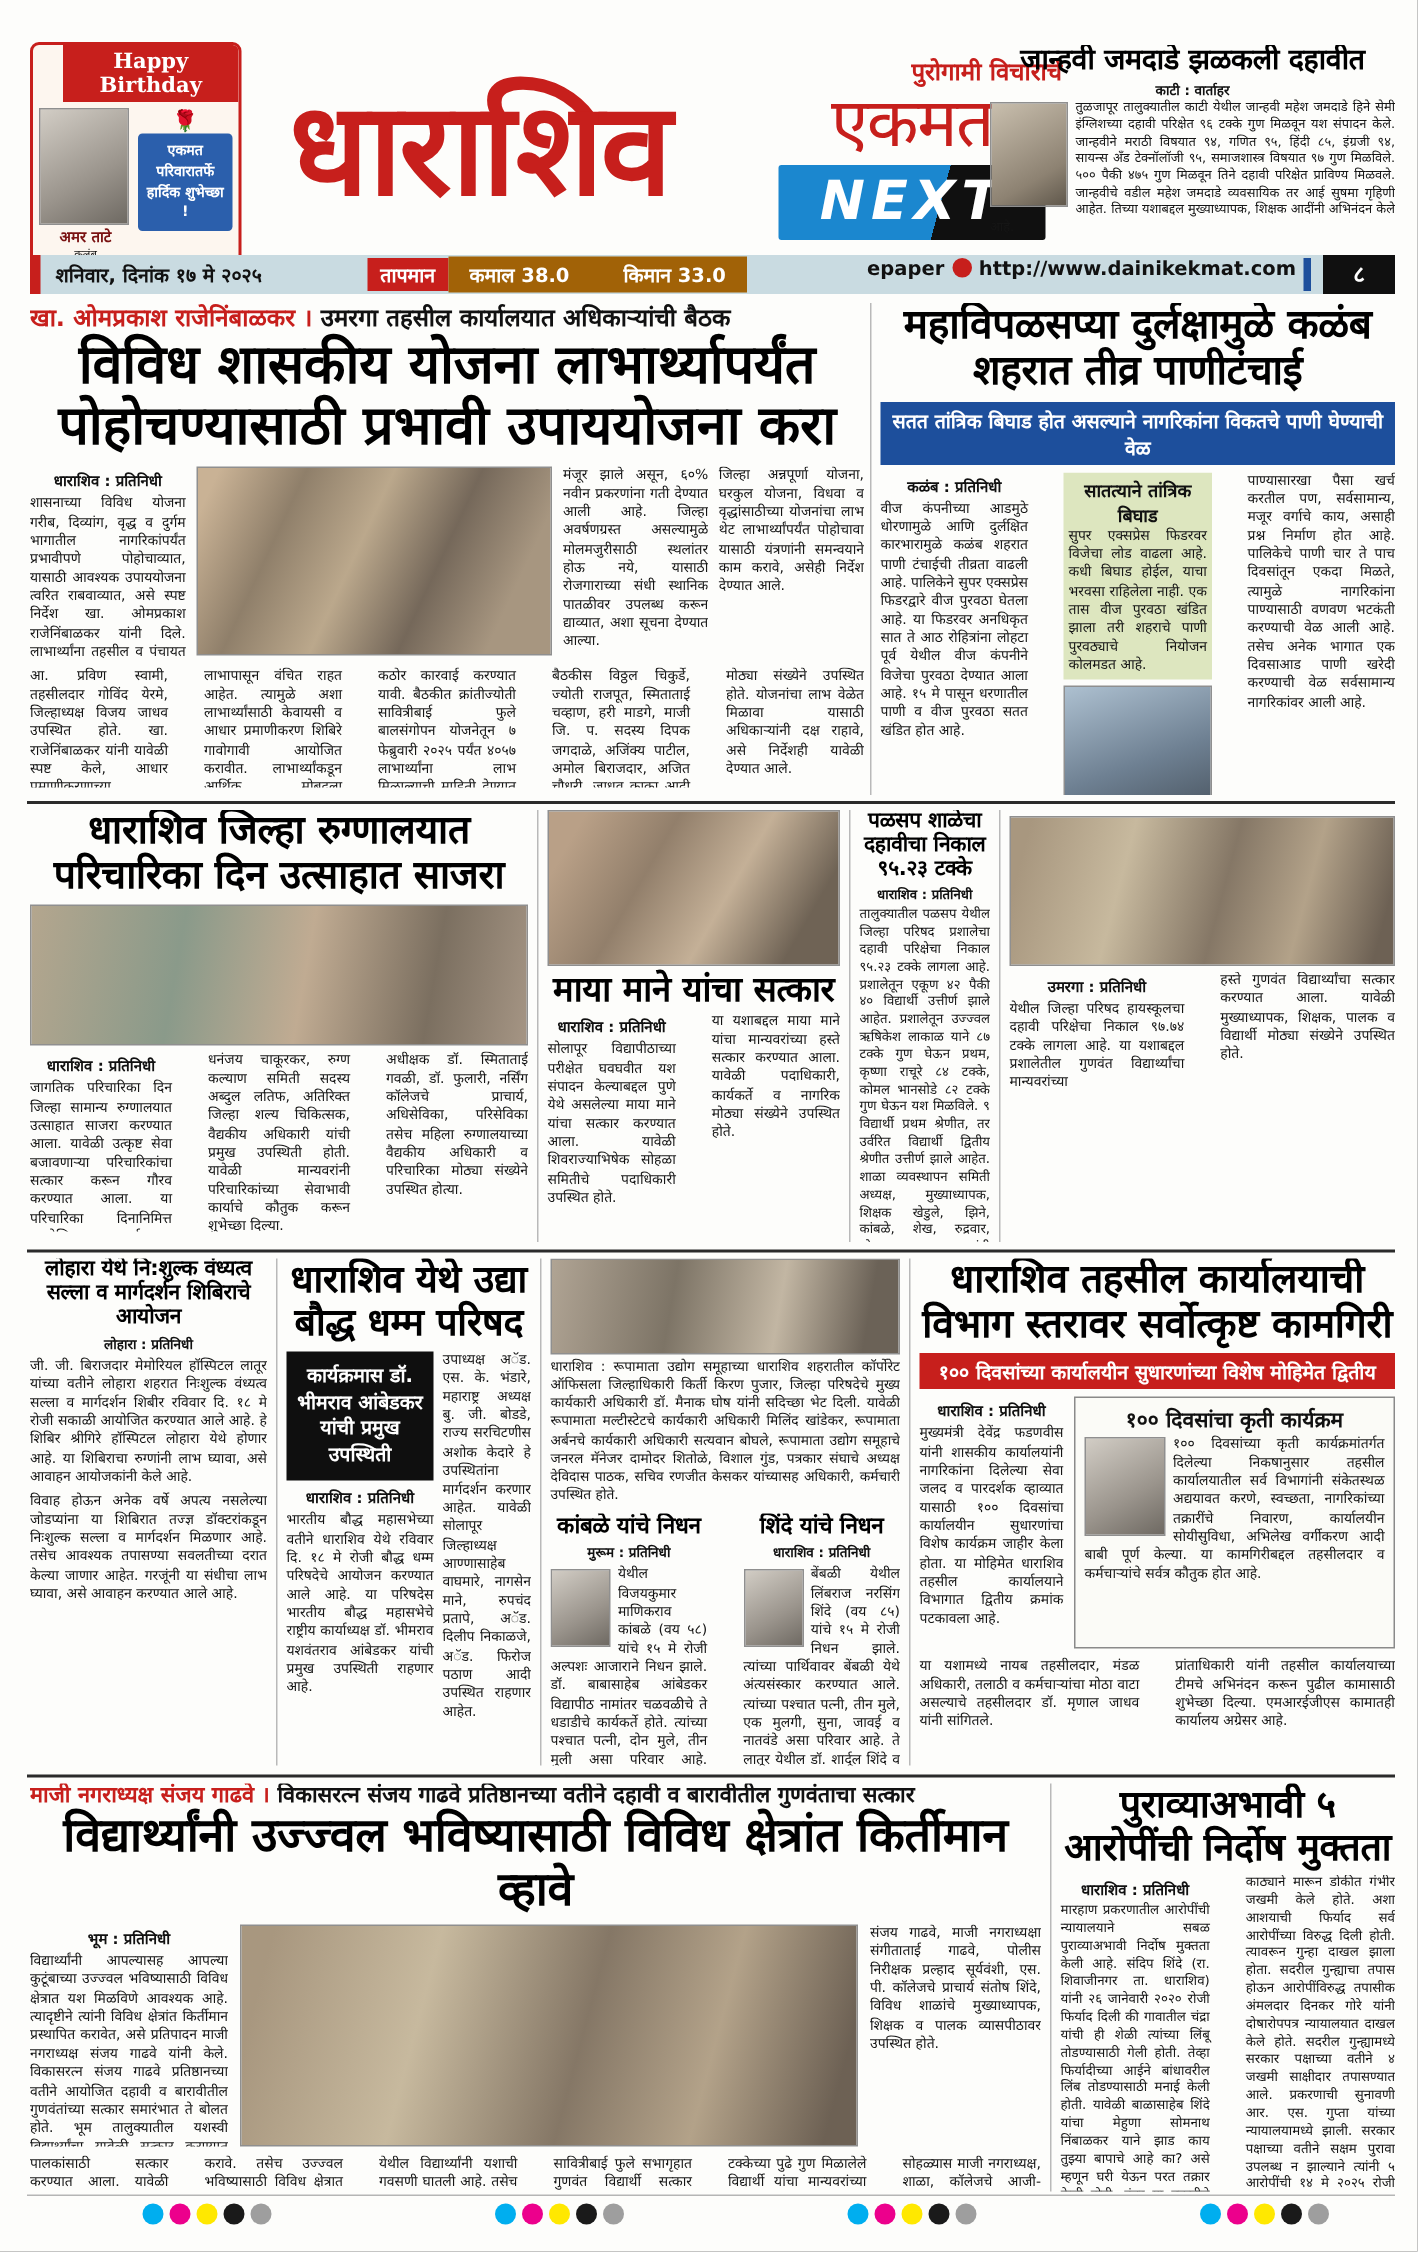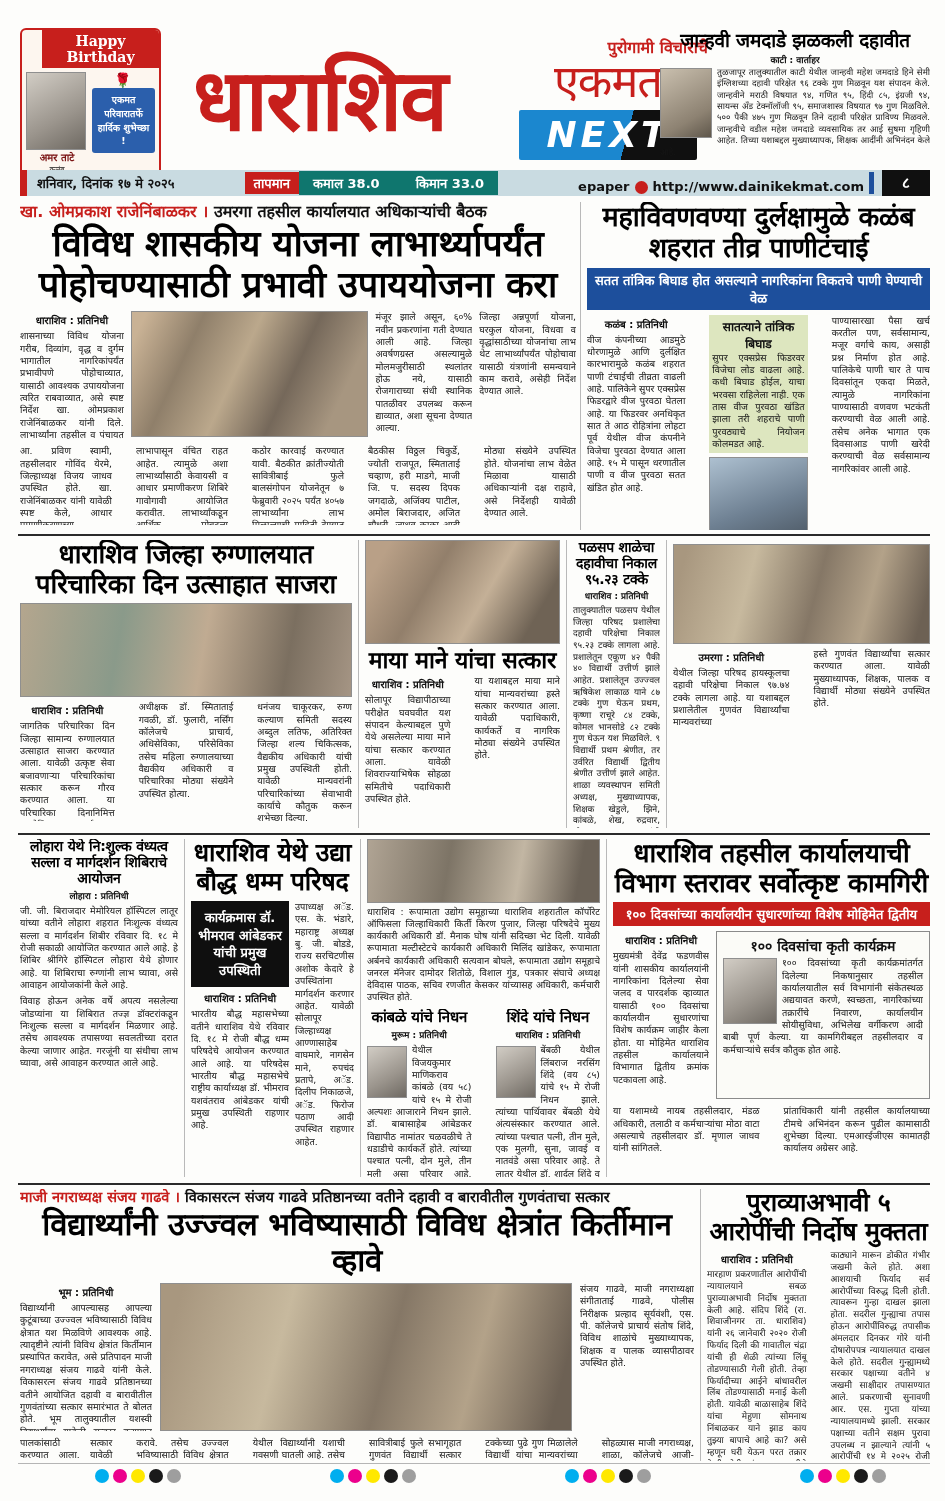--- a/index.html
+++ b/index.html
@@ -72,25 +72,25 @@
     <div class="byline" style="font-size:9px;margin:1px 0">काटी : वार्ताहर</div>
     <div class="bodytext" style="font-size:8.6px">
       <span class="photo ph-girl" style="float:left;width:52px;height:70px;margin:1px 5px 1px 0"></span><span>तुळजापूर तालुक्यातील काटी येथील जान्हवी महेश जमदाडे हिने सेमी इंग्लिशच्या दहावी परिक्षेत ९६ टक्के गुण मिळवून यश संपादन केले. जान्हवीने मराठी विषयात ९४, गणित ९५, हिंदी ८५, इंग्रजी ९४, सायन्स अँड टेक्नॉलॉजी ९५, समाजशास्त्र विषयात ९७ गुण मिळविले. ५०० पैकी ४७५ गुण मिळवून तिने दहावी परिक्षेत प्राविण्य मिळवले. जान्हवीचे वडील महेश जमदाडे व्यवसायिक तर आई सुषमा गृहिणी आहेत. तिच्या यशाबद्दल मुख्याध्यापक, शिक्षक आदींनी अभिनंदन केले आहे.</span>
     </div>
   </div>
 
   <div class="abs" style="left:20px;top:170px;width:910px;height:26px;background:#c9dbe1;display:flex;align-items:center">
     <div style="width:7px;height:26px;background:#c71f1c"></div>
     <div style="font-weight:bold;font-size:13px;padding:0 10px">शनिवार, दिनांक १७ मे २०२५</div>
     <div class="redbar" style="margin-left:60px;font-size:13px;padding:2px 9px">तापमान</div>
-    <div style="background:#0f766e;color:#fff;font-weight:bold;font-size:13px;padding:3px 14px;display:flex;gap:36px">
+    <div style="background:#a16207;color:#fff;font-weight:bold;font-size:13px;padding:3px 14px;display:flex;gap:36px">
       <span>कमाल 38.0</span>
       <span>किमान 33.0</span>
     </div>
-    <div style="flex:1;display:flex;align-items:flex-end;justify-content:flex-end;gap:5px;padding-right:8px">
+    <div style="flex:1;display:flex;align-items:flex-start;justify-content:flex-end;gap:5px;padding-right:8px">
       <span style="font-weight:bold;font-size:13px">epaper</span>
       <span style="width:13px;height:13px;border-radius:50%;background:#c71f1c;display:inline-block"></span>
       <span style="font-weight:bold;font-size:13px">http://www.dainikekmat.com</span>
       <span style="width:5px;height:22px;background:#1d4f9c;display:inline-block"></span>
     </div>
     <div style="background:#101010;color:#fff;font-weight:bold;font-size:15px;width:48px;height:26px;line-height:26px;text-align:center">८</div>
   </div>
 
   <div class="abs" style="left:20px;top:202px;width:556px;height:328px;overflow:hidden">
     <div class="kick" style="font-size:16px">
@@ -110,21 +110,21 @@
     <div class="cols" style="margin-top:6px;height:80px;overflow:hidden">
       <div class="col bodytext">आ. प्रविण स्वामी, तहसीलदार गोविंद येरमे, जिल्हाध्यक्ष विजय जाधव उपस्थित होते. खा. राजेनिंबाळकर यांनी यावेळी स्पष्ट केले, आधार प्रमाणीकरणाच्या अभावामुळे अनेक पात्र लाभार्थी योजनांच्या</div>
       <div class="col bodytext">लाभापासून वंचित राहत आहेत. त्यामुळे अशा लाभार्थ्यांसाठी केवायसी व आधार प्रमाणीकरण शिबिरे गावोगावी आयोजित करावीत. लाभार्थ्यांकडून आर्थिक मोबदला मागितल्यास संबंधितांवर</div>
       <div class="col bodytext">कठोर कारवाई करण्यात यावी. बैठकीत क्रांतीज्योती सावित्रीबाई फुले बालसंगोपन योजनेतून ७ फेब्रुवारी २०२५ पर्यंत ४०५७ लाभार्थ्यांना लाभ मिळाल्याची माहिती देण्यात आली. शिवाय ६६० स्पॉन्सरशिप प्रकरणे</div>
       <div class="col bodytext">बैठकीस विठ्ठल चिकुर्डे, ज्योती राजपूत, स्मिताताई चव्हाण, हरी माडगे, माजी जि. प. सदस्य दिपक जगदाळे, अजिंक्य पाटील, अमोल बिराजदार, अजित चौधरी, जाधव काका आदी मान्यवर</div>
       <div class="col bodytext">मोठ्या संख्येने उपस्थित होते. योजनांचा लाभ वेळेत मिळावा यासाठी अधिकाऱ्यांनी दक्ष राहावे, असे निर्देशही यावेळी देण्यात आले.</div>
     </div>
   </div>
 
   <div class="abs vl" style="left:580px;top:202px;width:350px;height:328px;padding-left:6px;box-sizing:border-box;overflow:hidden">
-    <div class="hl" style="font-size:27px">महाविवणवण्या दुर्लक्षामुळे कळंब शहरात तीव्र पाणीटंचाई</div>
+    <div class="hl" style="font-size:27px">महाविपळसप्या दुर्लक्षामुळे कळंब शहरात तीव्र पाणीटंचाई</div>
     <div class="bluebar" style="font-size:13px;padding:3px 2px;margin-top:4px">सतत तांत्रिक बिघाड होत असल्याने नागरिकांना विकतचे पाणी घेण्याची वेळ</div>
     <div class="cols" style="margin-top:5px;height:250px;overflow:hidden">
       <div class="col">
         <div class="byline">कळंब : प्रतिनिधी</div>
         <div class="bodytext">वीज कंपनीच्या आडमुठे धोरणामुळे आणि दुर्लक्षित कारभारामुळे कळंब शहरात पाणी टंचाईची तीव्रता वाढली आहे. पालिकेने सुपर एक्सप्रेस फिडरद्वारे वीज पुरवठा घेतला आहे. या फिडरवर अनधिकृत सात ते आठ रोहित्रांना लोहटा पूर्व येथील वीज कंपनीने विजेचा पुरवठा देण्यात आला आहे. १५ मे पासून धरणातील पाणी व वीज पुरवठा सतत खंडित होत आहे.</div>
       </div>
       <div class="col">
         <div class="greenbox" style="padding:3px">
           <div style="font-weight:bold;font-size:12px;text-align:center">सातत्याने तांत्रिक बिघाड</div>
           <div class="bodytext">सुपर एक्सप्रेस फिडरवर विजेचा लोड वाढला आहे. कधी बिघाड होईल, याचा भरवसा राहिलेला नाही. एक तास वीज पुरवठा खंडित झाला तरी शहराचे पाणी पुरवठ्याचे नियोजन कोलमडत आहे.</div>
@@ -139,22 +139,22 @@
   <div class="hrule" style="top:534px"></div>
 
   <div class="abs" style="left:20px;top:540px;width:332px;height:288px;overflow:hidden">
     <div class="hl" style="font-size:26px">धाराशिव जिल्हा रुग्णालयात परिचारिका दिन उत्साहात साजरा</div>
     <div class="photo ph-crowd" style="width:100%;height:94px;margin-top:4px"></div>
     <div class="cols" style="margin-top:4px;height:120px;overflow:hidden">
       <div class="col">
         <div class="byline">धाराशिव : प्रतिनिधी</div>
         <div class="bodytext">जागतिक परिचारिका दिन जिल्हा सामान्य रुग्णालयात उत्साहात साजरा करण्यात आला. यावेळी उत्कृष्ट सेवा बजावणाऱ्या परिचारिकांचा सत्कार करून गौरव करण्यात आला. या परिचारिका दिनानिमित्त आयोजित कार्यक्रमास जिल्हा शल्यचिकित्सक उपस्थित होते.</div>
       </div>
+      <div class="col bodytext">धनंजय चाकूरकर, रुग्ण कल्याण समिती सदस्य अब्दुल लतिफ, अतिरिक्त जिल्हा शल्य चिकित्सक, वैद्यकीय अधिकारी यांची प्रमुख उपस्थिती होती. यावेळी मान्यवरांनी परिचारिकांच्या सेवाभावी कार्याचे कौतुक करून शुभेच्छा दिल्या.</div>
       <div class="col bodytext">अधीक्षक डॉ. स्मिताताई गवळी, डॉ. फुलारी, नर्सिंग कॉलेजचे प्राचार्य, अधिसेविका, परिसेविका तसेच महिला रुग्णालयाच्या वैद्यकीय अधिकारी व परिचारिका मोठ्या संख्येने उपस्थित होत्या.</div>
-      <div class="col bodytext">धनंजय चाकूरकर, रुग्ण कल्याण समिती सदस्य अब्दुल लतिफ, अतिरिक्त जिल्हा शल्य चिकित्सक, वैद्यकीय अधिकारी यांची प्रमुख उपस्थिती होती. यावेळी मान्यवरांनी परिचारिकांच्या सेवाभावी कार्याचे कौतुक करून शुभेच्छा दिल्या.</div>
     </div>
   </div>
 
   <div class="abs vl" style="left:358px;top:540px;width:202px;height:288px;padding-left:6px;box-sizing:border-box;overflow:hidden">
     <div class="photo ph-group" style="width:100%;height:104px"></div>
     <div class="hl" style="font-size:23px;margin-top:3px">माया माने यांचा सत्कार</div>
     <div class="cols" style="margin-top:2px;height:130px;overflow:hidden">
       <div class="col">
         <div class="byline">धाराशिव : प्रतिनिधी</div>
         <div class="bodytext">सोलापूर विद्यापीठाच्या परीक्षेत घवघवीत यश संपादन केल्याबद्दल पुणे येथे असलेल्या माया माने यांचा सत्कार करण्यात आला. यावेळी शिवराज्याभिषेक सोहळा समितीचे पदाधिकारी उपस्थित होते.</div>

